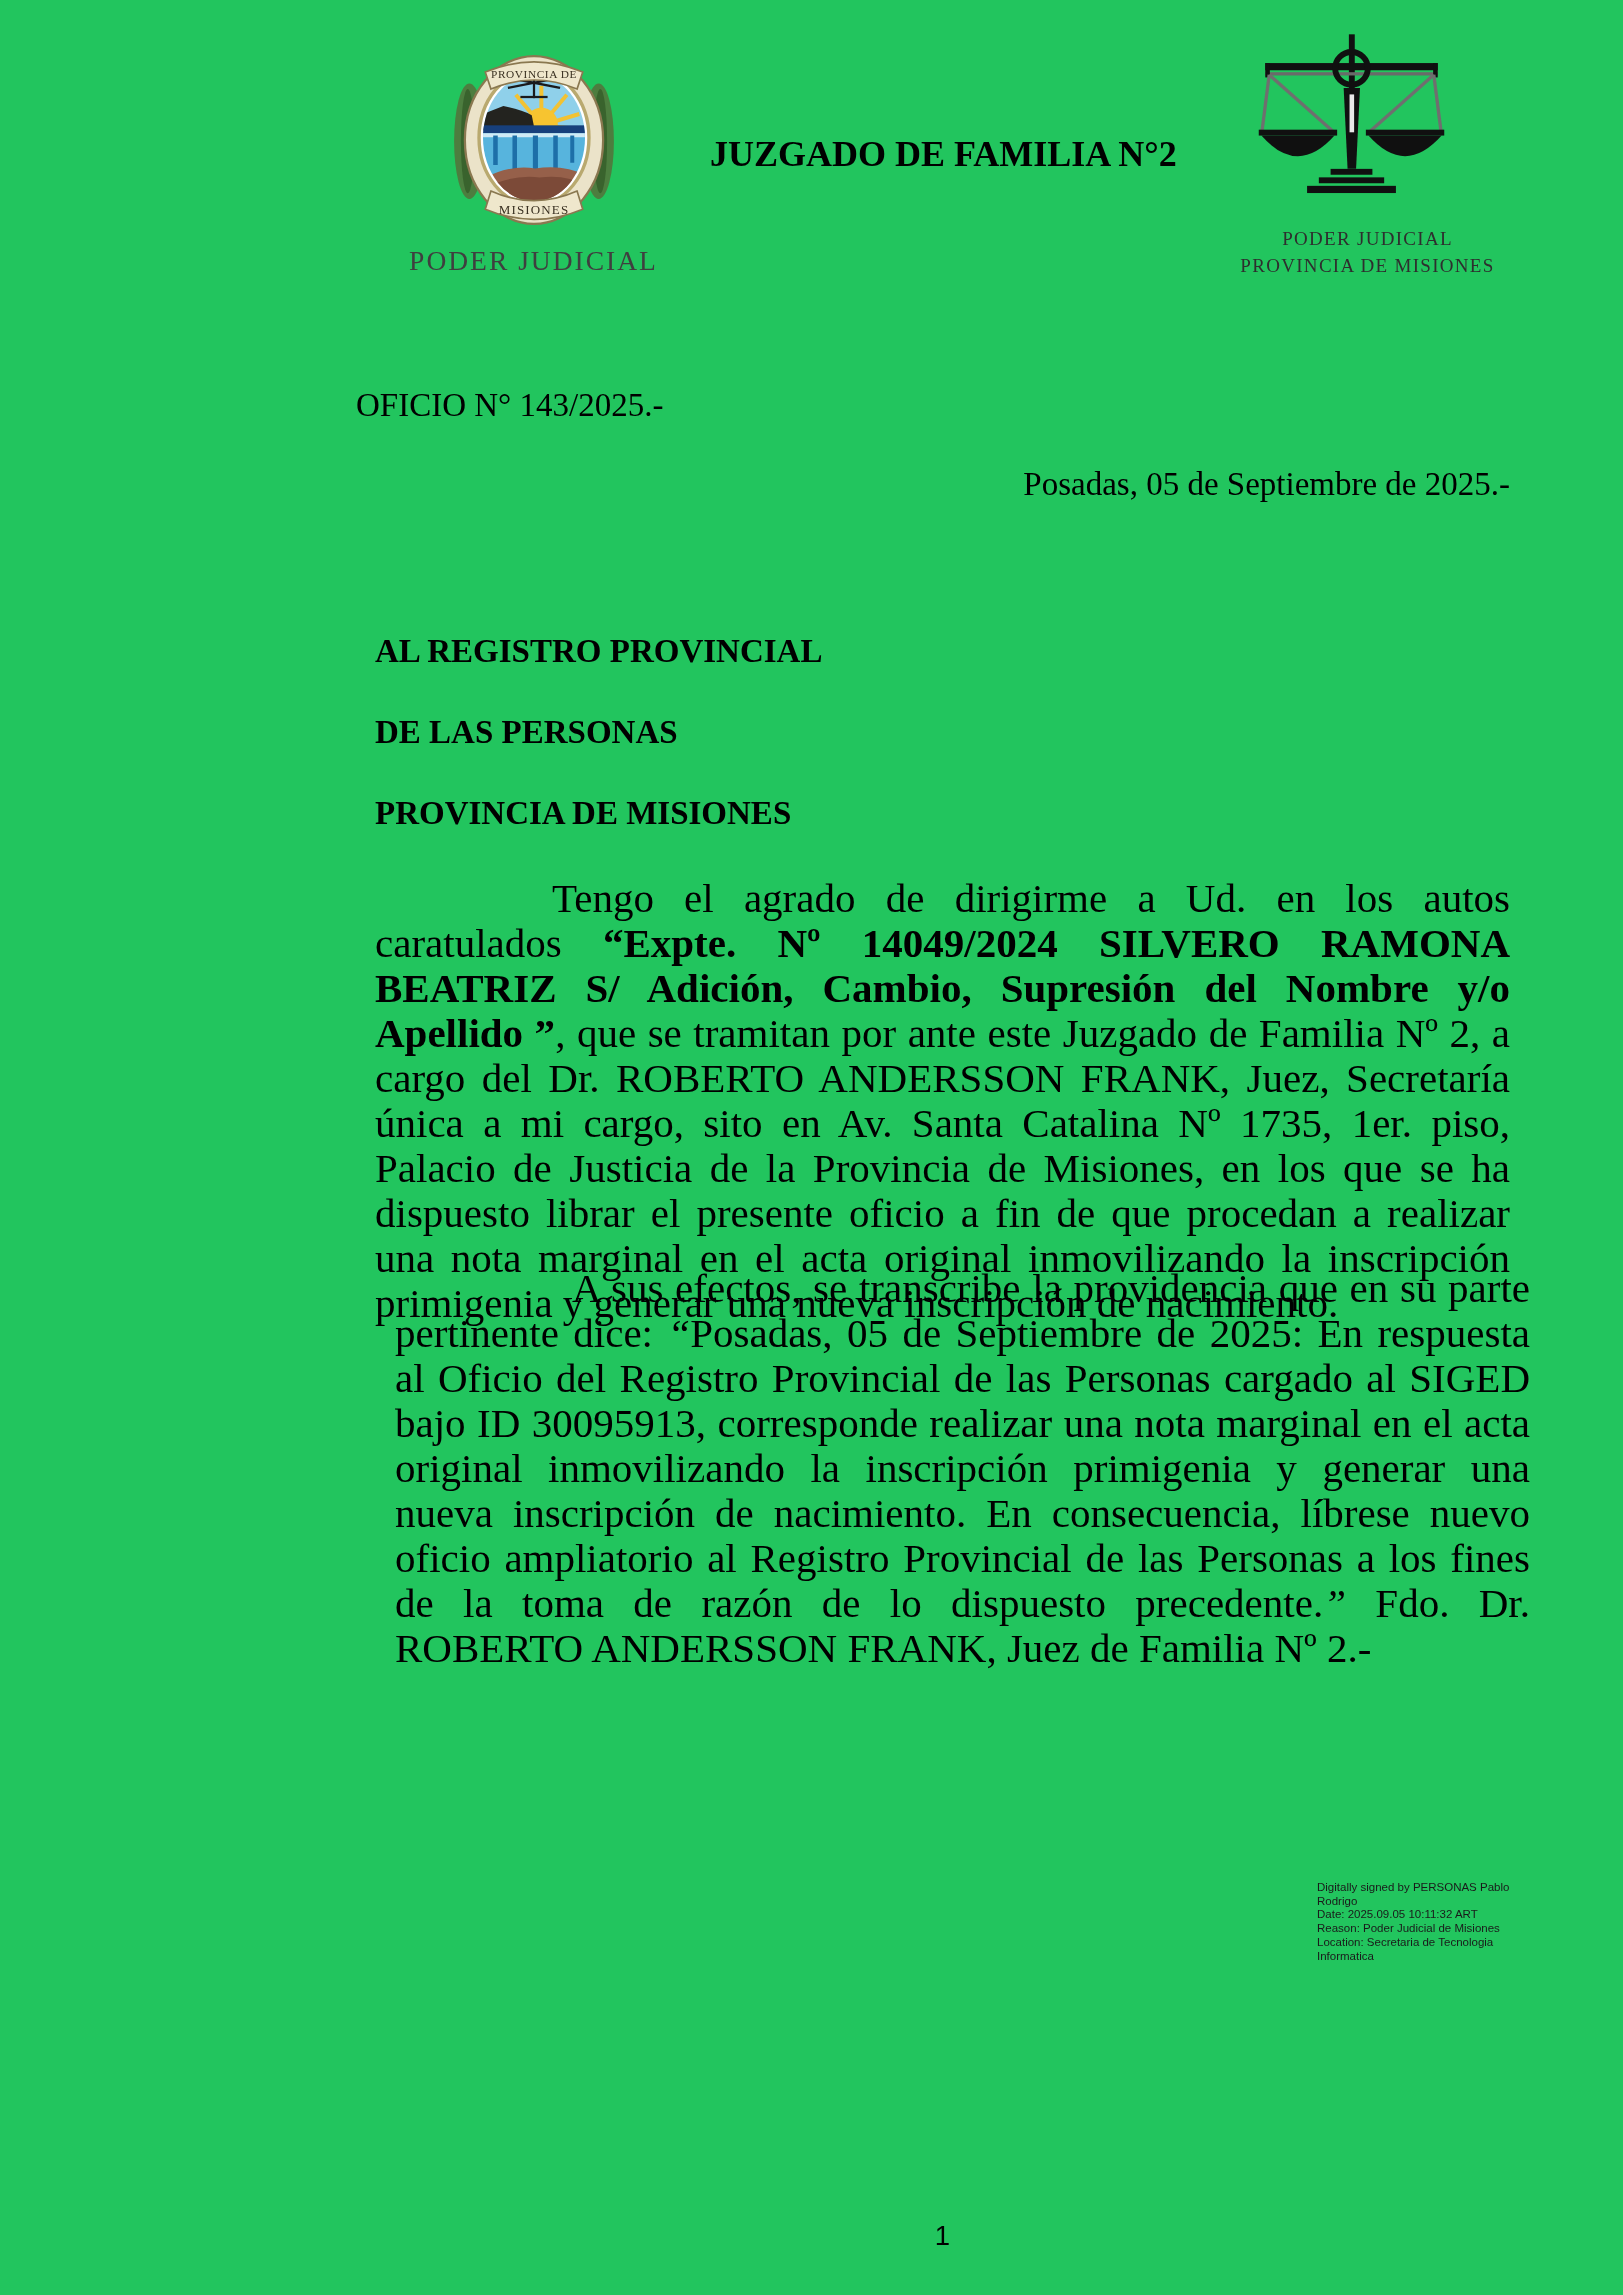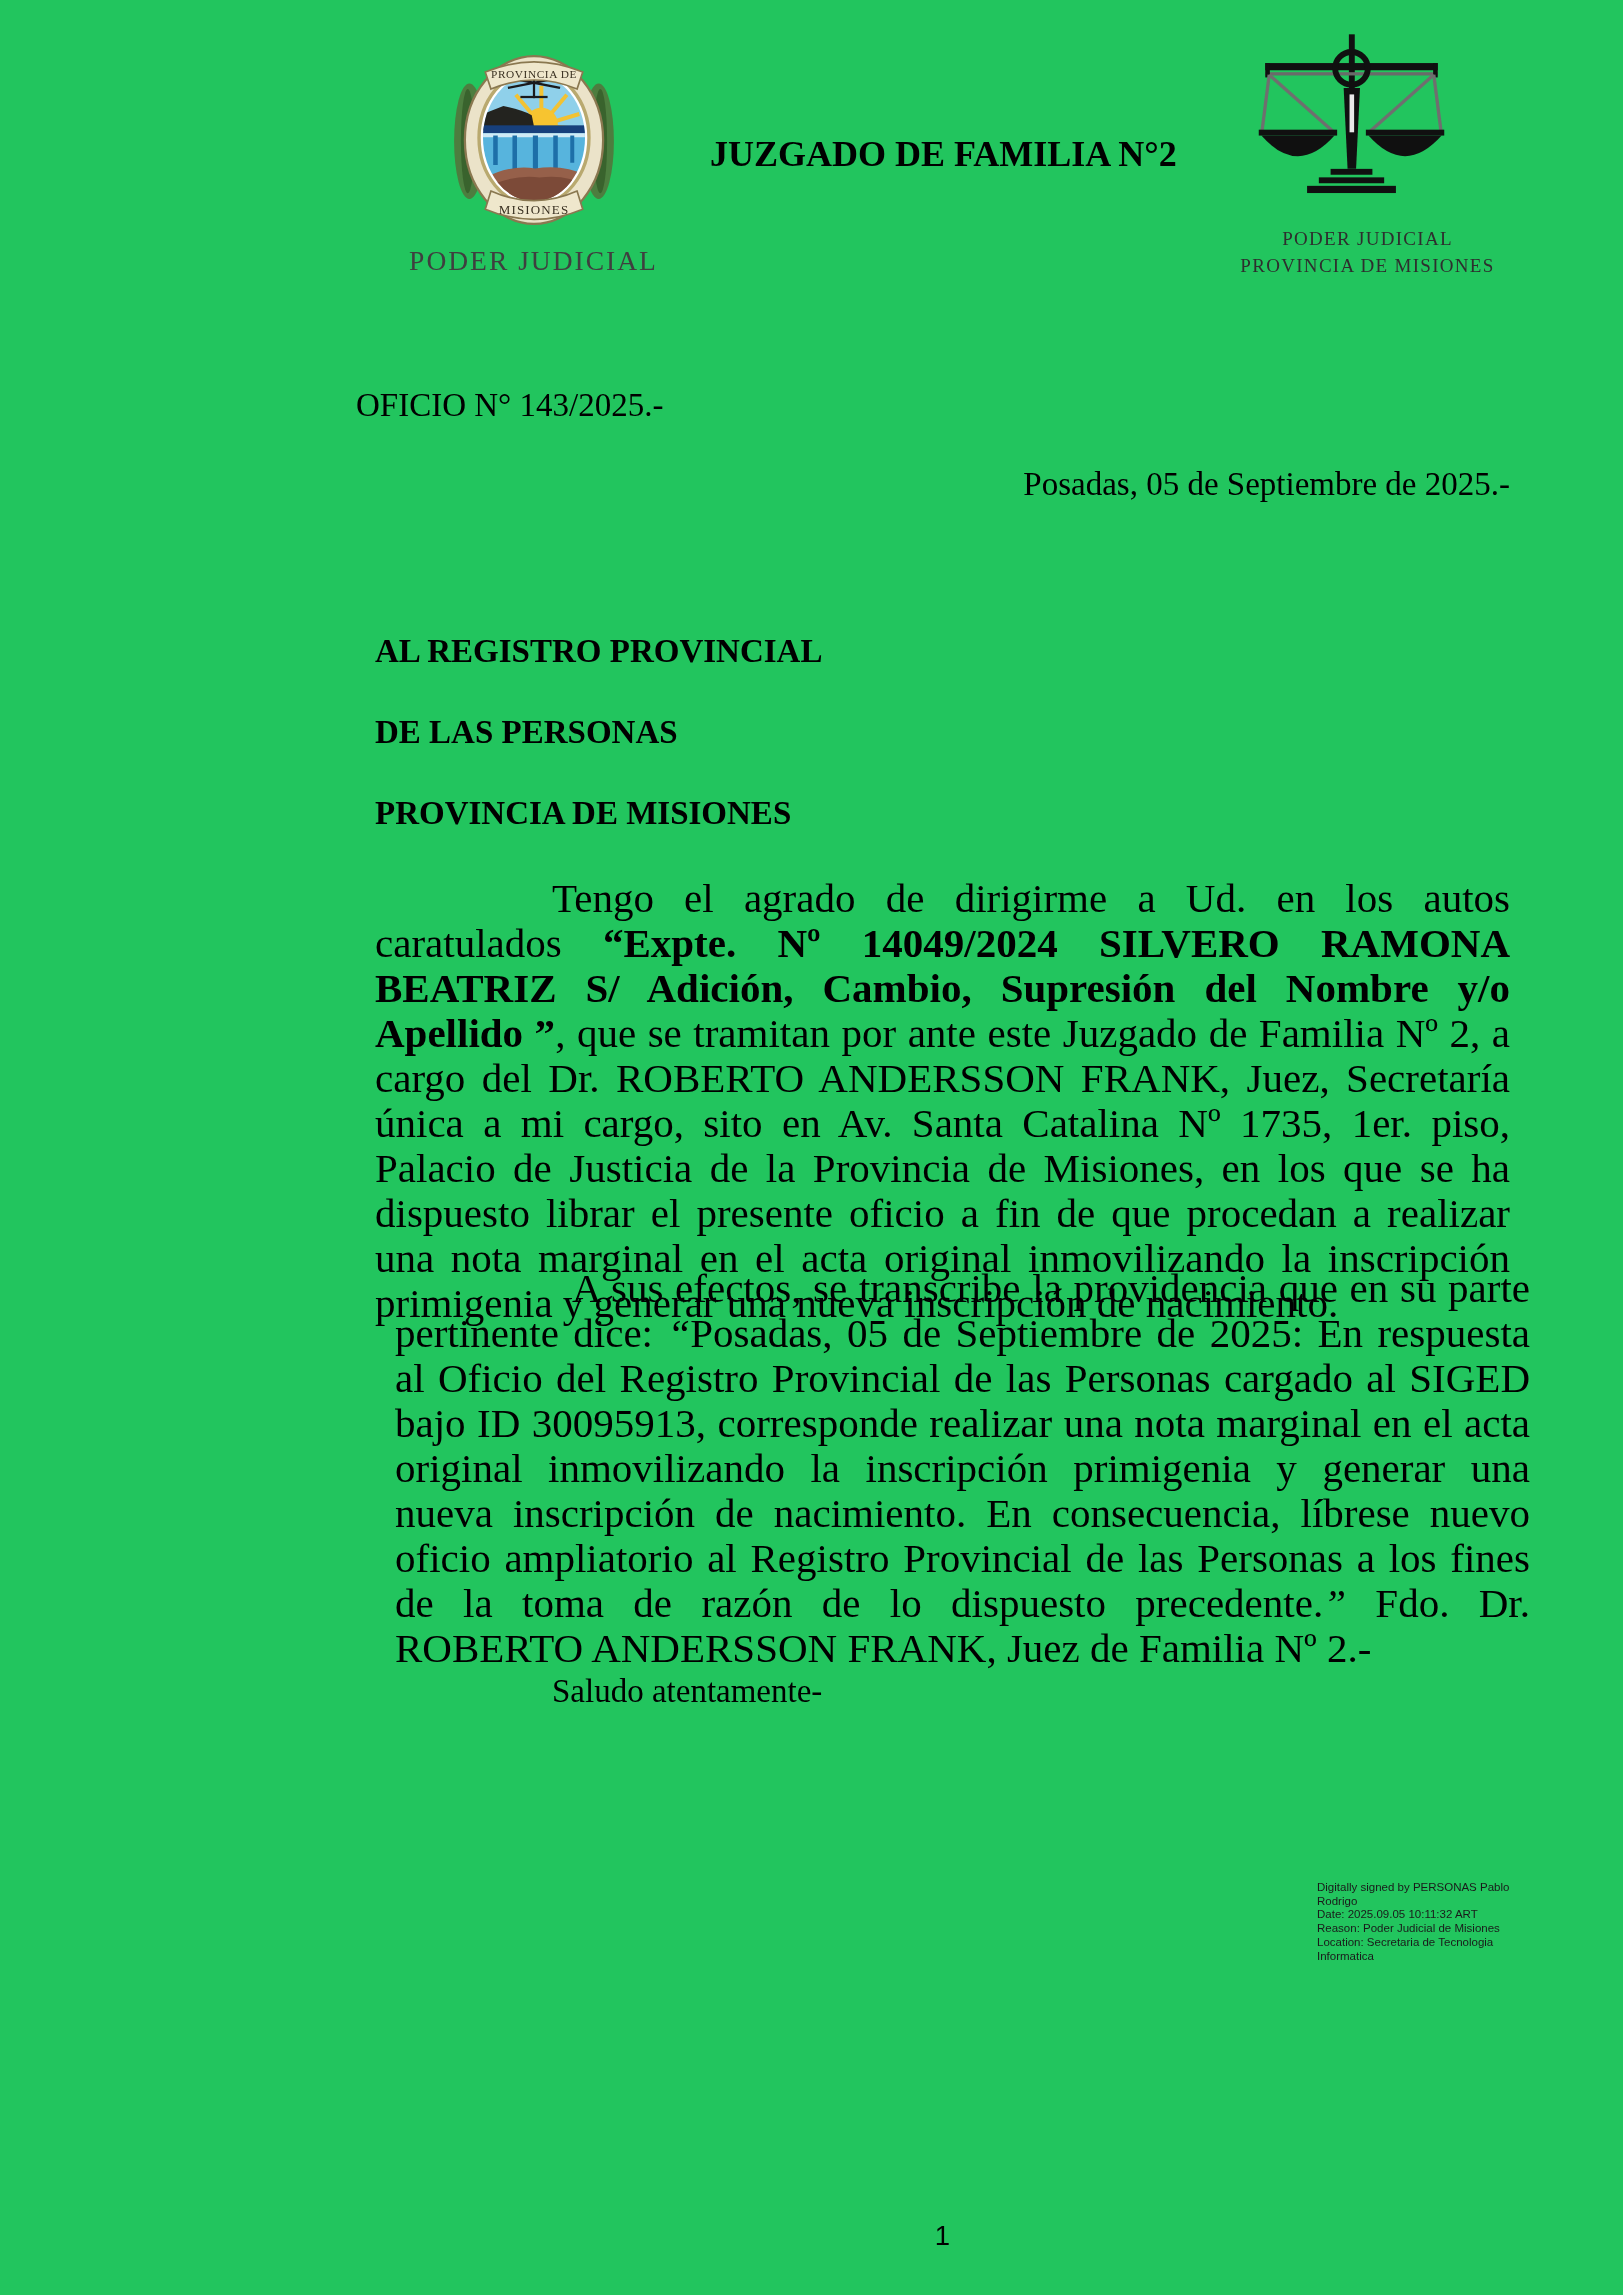--- a/index.html
+++ b/index.html
@@ -175,21 +175,20 @@
   <div class="oficio-line">OFICIO N° 143/2025.-</div>
   <div class="date-line">Posadas,  05 de Septiembre de 2025.-</div>
 
   <div class="addr addr-1">AL REGISTRO PROVINCIAL</div>
   <div class="addr addr-2">DE LAS PERSONAS</div>
   <div class="addr addr-3">PROVINCIA DE MISIONES</div>
 
   <div class="para para-1"><span>Tengo el agrado de dirigirme a Ud. en los autos caratulados </span><span style="font-weight: bold;">“Expte. Nº 14049/2024 SILVERO RAMONA BEATRIZ S/ Adición, Cambio, Supresión del Nombre y/o Apellido ”</span><span>, que se tramitan por ante este Juzgado de Familia Nº 2, a cargo del Dr. ROBERTO ANDERSSON FRANK, Juez, Secretaría única a mi cargo, sito en Av. Santa Catalina Nº 1735, 1er. piso, Palacio de Justicia de la Provincia de Misiones, en los que se ha dispuesto librar el presente oficio a fin de que procedan a realizar una nota marginal en el acta original inmovilizando la inscripción primigenia y generar una nueva inscripción de nacimiento.</span></div>
   <div class="para para-2"><span>A sus efectos,  se transcribe la providencia que en su parte pertinente dice: </span><span style="font-style: italic;">“</span><span>Posadas, 05 de Septiembre de 2025: En respuesta al Oficio del Registro Provincial de las Personas cargado al SIGED bajo ID 30095913, corresponde realizar una nota marginal en el acta original inmovilizando la inscripción primigenia y generar una nueva inscripción de nacimiento. En consecuencia, líbrese nuevo oficio ampliatorio al Registro Provincial de las Personas a los fines de la toma de razón de lo dispuesto precedente.</span><span style="font-style: italic;">” </span><span>Fdo. Dr. ROBERTO ANDERSSON FRANK, Juez de Familia Nº 2.-</span></div>
 
-  <div class="closing">Saludo atentamente-</div>
 
   <div class="digital-signature">
     <div>Digitally signed by PERSONAS Pablo Rodrigo</div>
     <div>Date: 2025.09.05 10:11:32 ART</div>
     <div>Reason: Poder Judicial de Misiones</div>
     <div>Location: Secretaria de Tecnologia Informatica</div>
   </div>
 
   <div class="page-number">1</div>
 

